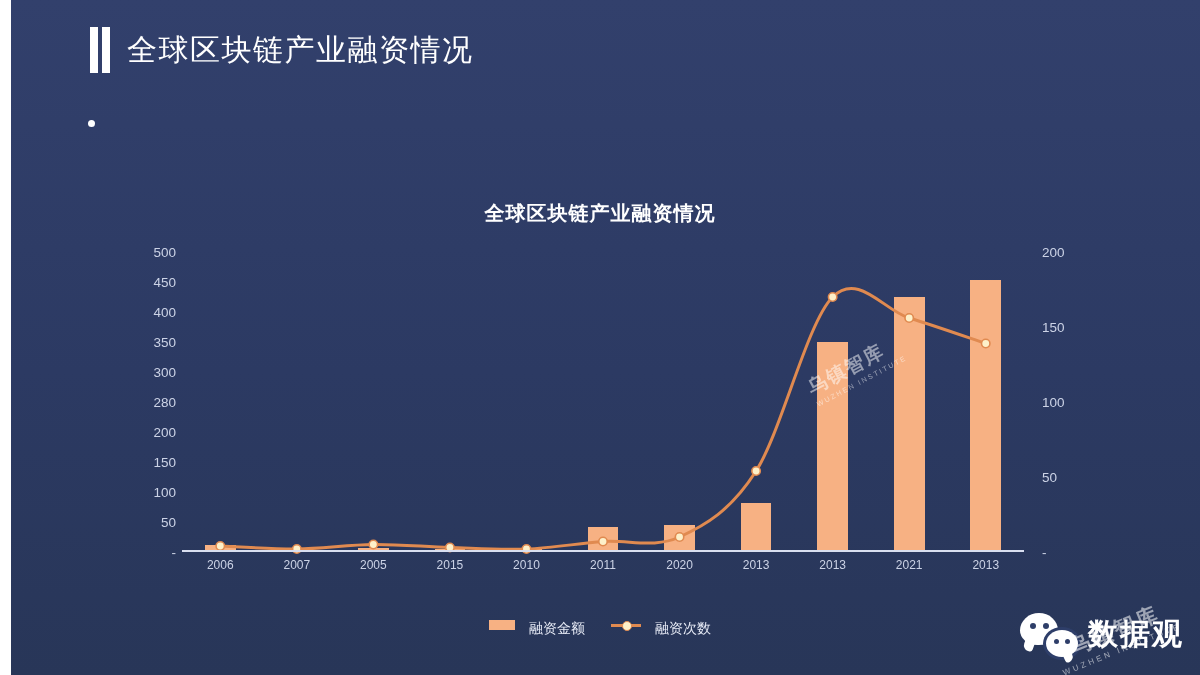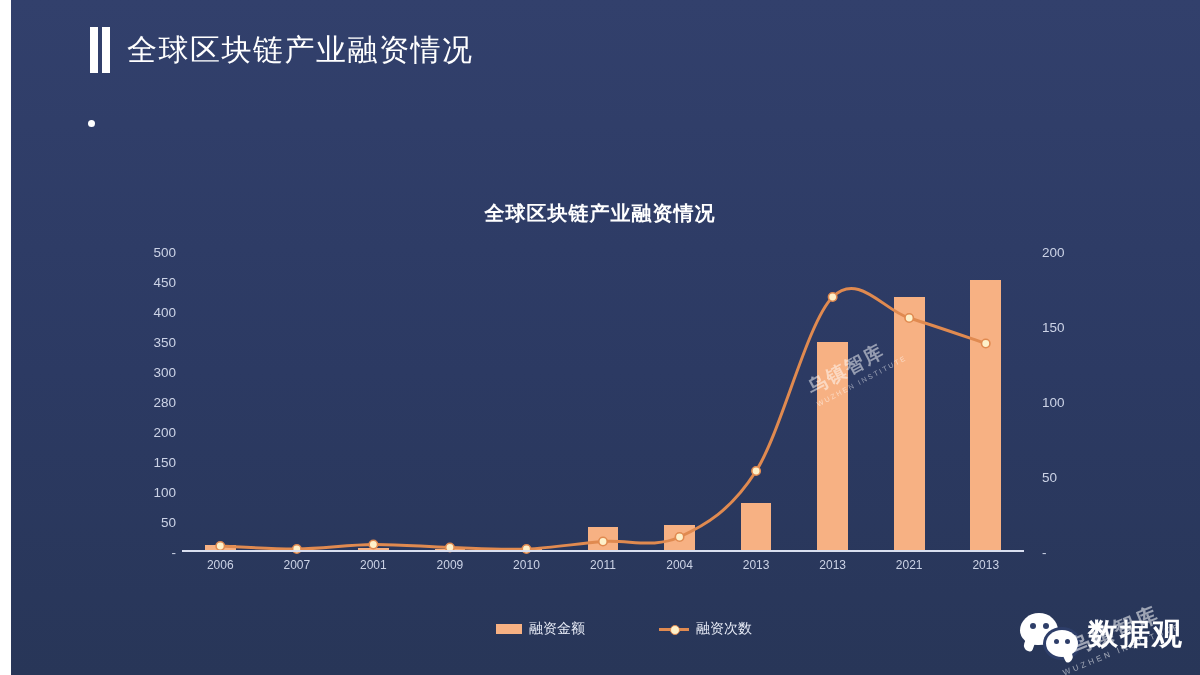--- a/index.html
+++ b/index.html
@@ -76,21 +76,21 @@
   .xlabels {
     position:absolute; left:52px; right:56px; top:306px;
     display:flex;
   }
   .xlabel { flex:1 1 0; text-align:center; color:#ccd3e6; font-size:12px; }
   
   .legend {
     position:absolute; left:0; right:0; top:420px;
     display:flex; justify-content:center; align-items:center; gap:26px;
   }
-  .lg-item { display:flex; align-items:center; gap:7px; color:#e8ecf7; font-size:14px;margin-left:48px; }
+  .lg-item { display:flex; gap:14px; color:#e8ecf7; font-size:14px; }
   .lg-swatch-bar { width:26px; height:10px; background:#f7b183; display:block; }
   .lg-swatch-line { width:30px; height:10px; position:relative; display:block; }
   .lg-swatch-line::before {
     content:""; position:absolute; left:0; top:4px; width:30px; height:3px; background:#e08a50;
   }
   .lg-swatch-line::after {
     content:""; position:absolute; left:11px; top:1px; width:8px; height:8px;
     border-radius:50%; background:#fdf0c9; border:1.5px solid #e08a50;
   }
   
@@ -234,25 +234,25 @@
             <ellipse cx="772.7272727272727" cy="45" rx="5" ry="4.2" fill="#fdf0c9" stroke="#e08a50" stroke-width="1.6" vector-effect="non-scaling-stroke"></ellipse>
             <ellipse cx="863.6363636363636" cy="66" rx="5" ry="4.2" fill="#fdf0c9" stroke="#e08a50" stroke-width="1.6" vector-effect="non-scaling-stroke"></ellipse>
             <ellipse cx="954.5454545454545" cy="91.50000000000003" rx="5" ry="4.2" fill="#fdf0c9" stroke="#e08a50" stroke-width="1.6" vector-effect="non-scaling-stroke"></ellipse>
           </svg>
         <div class="axis-line"></div>
       </div>
 
       <div class="xlabels" id="xlabels">
           <div class="xlabel">2006</div>
           <div class="xlabel">2007</div>
-          <div class="xlabel">2001</div>
-          <div class="xlabel">2009</div>
+          <div class="xlabel">2005</div>
+          <div class="xlabel">2015</div>
           <div class="xlabel">2010</div>
           <div class="xlabel">2011</div>
-          <div class="xlabel">2004</div>
+          <div class="xlabel">2020</div>
           <div class="xlabel">2013</div>
           <div class="xlabel">2013</div>
           <div class="xlabel">2021</div>
           <div class="xlabel">2013</div>
         </div>
     </div>
 
     <div class="legend">
       <div class="lg-item">
         <span class="lg-swatch-bar"></span>

